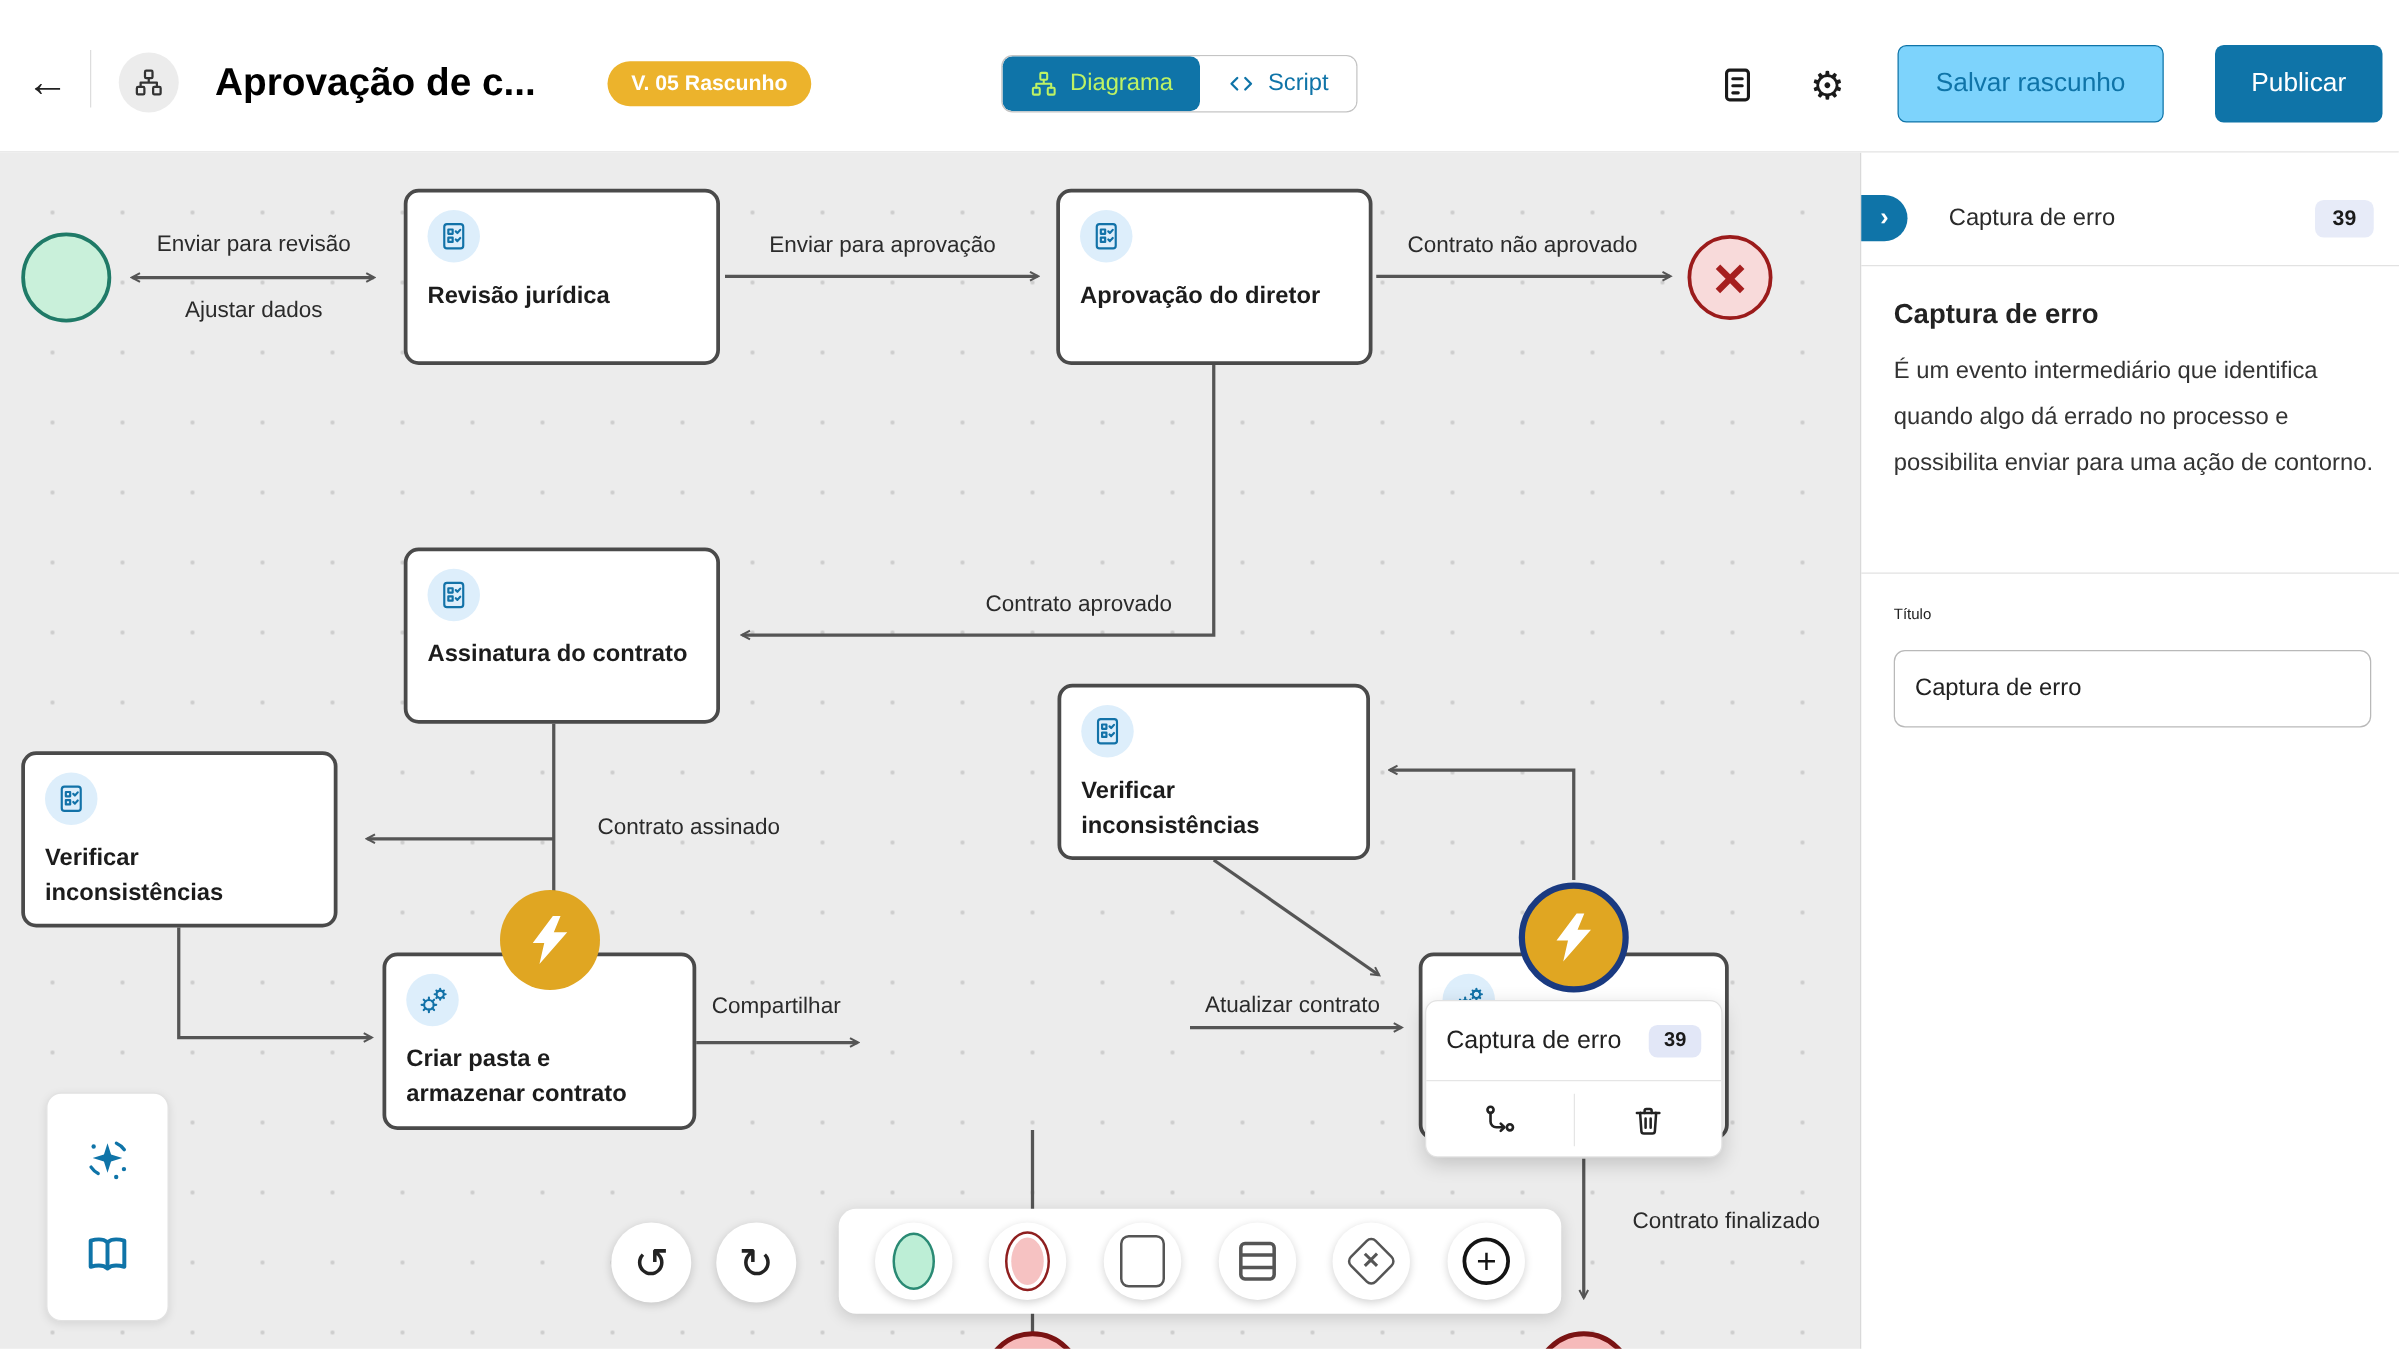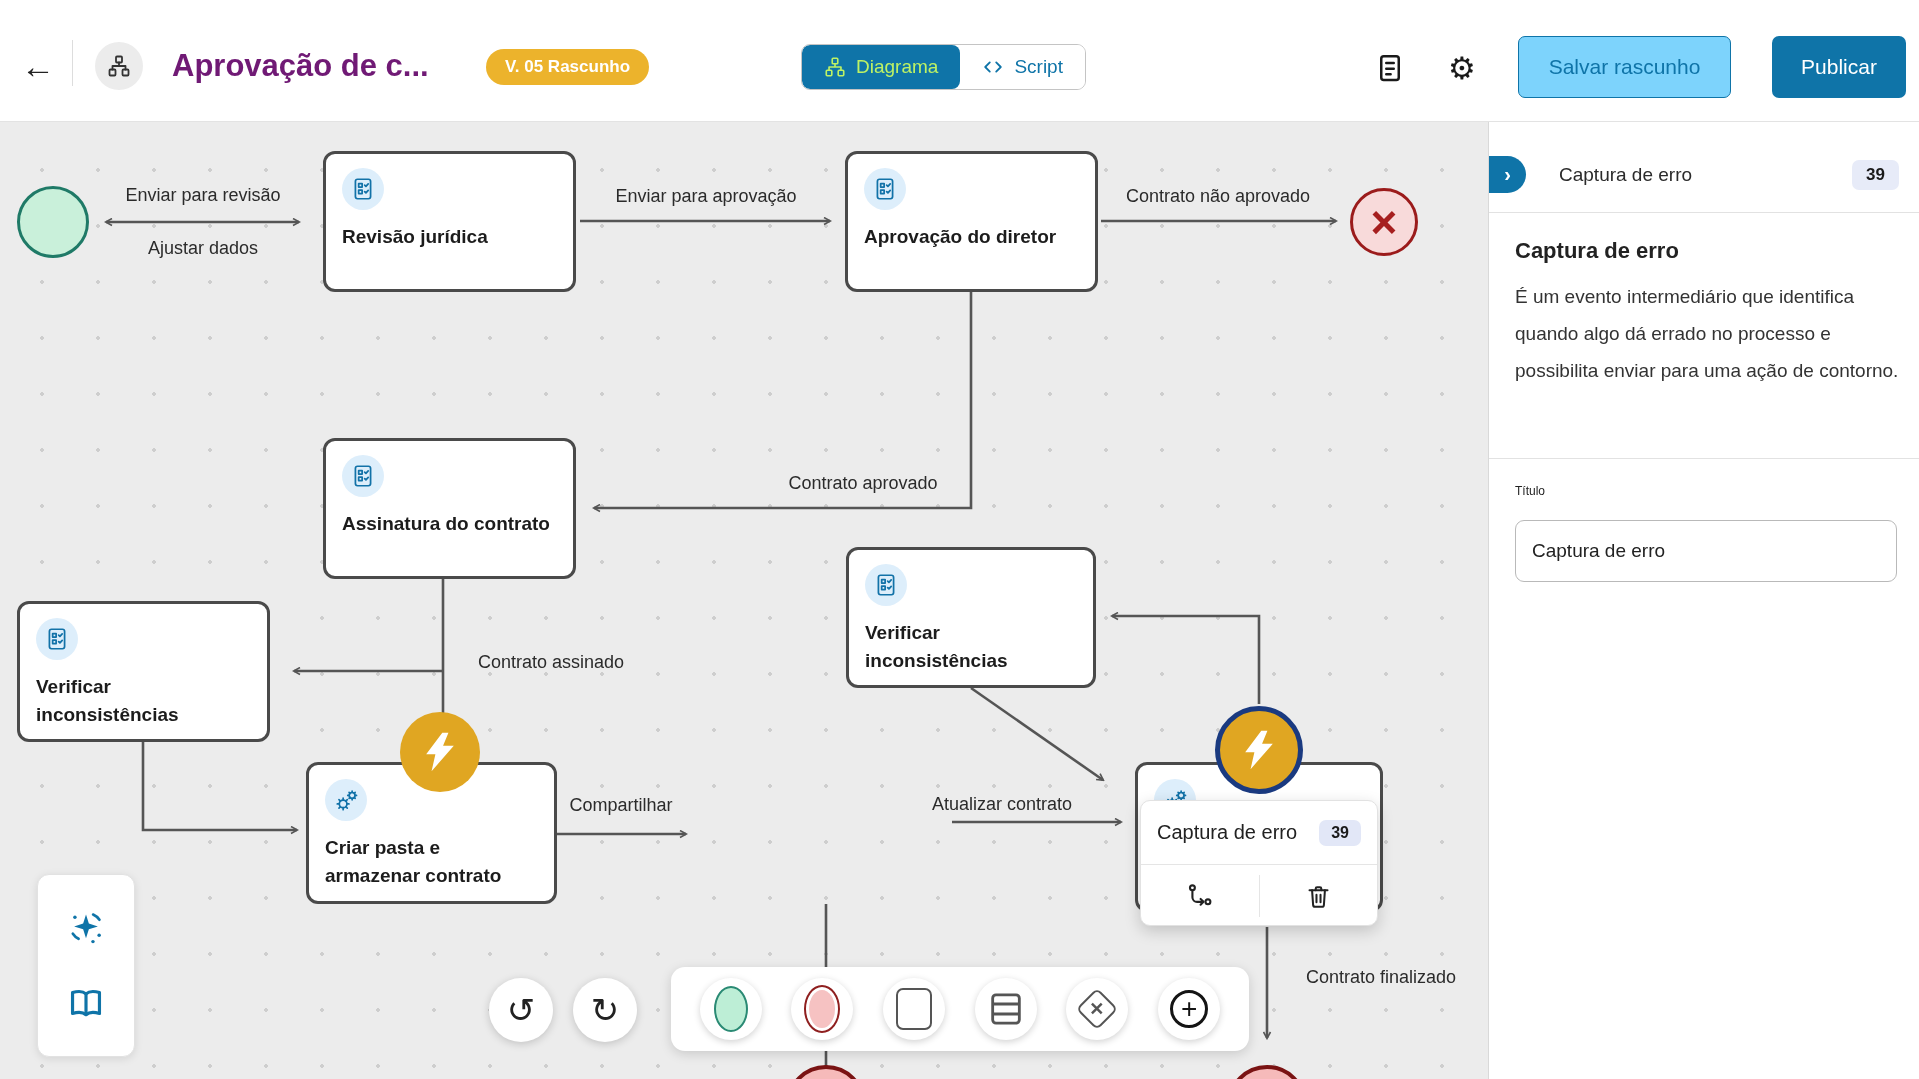--- a/index.html
+++ b/index.html
@@ -7,21 +7,21 @@
     font-family:"Liberation Sans", sans-serif; background:#fff; }
 
   
   .header { position:absolute; left:0; top:0; width:1919px; height:122px;
     background:#fff; border-bottom:1px solid #e3e3e3; z-index:50; }
   .back-btn { position:absolute; left:16px; top:44px; width:44px; height:44px;
     font-size:34px; color:#222; display:flex; align-items:center; justify-content:center; cursor:pointer; }
   .hdr-divider { position:absolute; left:72px; top:40px; width:1px; height:46px; background:#ddd; }
   .hdr-circle { position:absolute; left:95px; top:42px; width:48px; height:48px; border-radius:50%;
     background:#ececec; display:flex; align-items:center; justify-content:center; color:#333; }
-  .hdr-title { position:absolute; left:172px; top:48px; font-size:31px; font-weight:700; color:#701a75; }
+  .hdr-title { position:absolute; left:172px; top:48px; font-size:31px; font-weight:700; color:#000000; }
   .ver-badge { position:absolute; left:486px; top:49px; height:36px; padding:0 19px; border-radius:18px;
     background:#ecb32c; color:#fff; font-size:17px; font-weight:700; display:flex; align-items:center; }
   .toggle-group { position:absolute; left:801px; top:44px; height:46px; display:flex;
     border:1px solid #c4c4c4; border-radius:9px; background:#fff; overflow:hidden; }
   .toggle-btn { display:flex; align-items:center; gap:10px; padding:0 22px; font-size:19px; cursor:pointer; }
   .toggle-btn.active { background:#0f74a8; color:#bef264; border-radius:8px; }
   .toggle-btn.inactive { color:#0f74a8; background:#fff; }
   .hdr-icon-btn { position:absolute; top:50px; width:36px; height:36px; color:#1a1a1a;
     display:flex; align-items:center; justify-content:center; cursor:pointer; }
   .gear-glyph { font-size:31px; line-height:1; }
@@ -265,21 +265,21 @@
     </g>
   </svg>
 
   <div class="elabel" style="left:203px; top:73px;">Enviar para revisão</div>
   <div class="elabel" style="left:203px; top:126px;">Ajustar dados</div>
   <div class="elabel" style="left:706px; top:74px;">Enviar para aprovação</div>
   <div class="elabel" style="left:1218px; top:74px;">Contrato não aprovado</div>
   <div class="elabel" style="left:863px; top:361px;">Contrato aprovado</div>
   <div class="elabel" style="left:551px; top:540px;">Contrato assinado</div>
   <div class="elabel" style="left:621px; top:683px;">Compartilhar</div>
-  <div class="elabel" style="left:1002px; top:682px;">Atualizar contrato</div>
+  <div class="elabel" style="left:1034px; top:682px;">Atualizar contrato</div>
   <div class="elabel" style="left:1381px; top:855px;">Contrato finalizado</div>
 
   <div class="event-circle start-event"></div>
   <div class="event-circle end-event-x">
     <span>×</span>
   </div>
   <div class="event-circle end-partial" style="left:786px; top:943px;"></div>
   <div class="event-circle end-partial" style="left:1227px; top:943px;"></div>
 
   <div class="node" style="left:323px; top:29px; width:253px; height:141px;">

